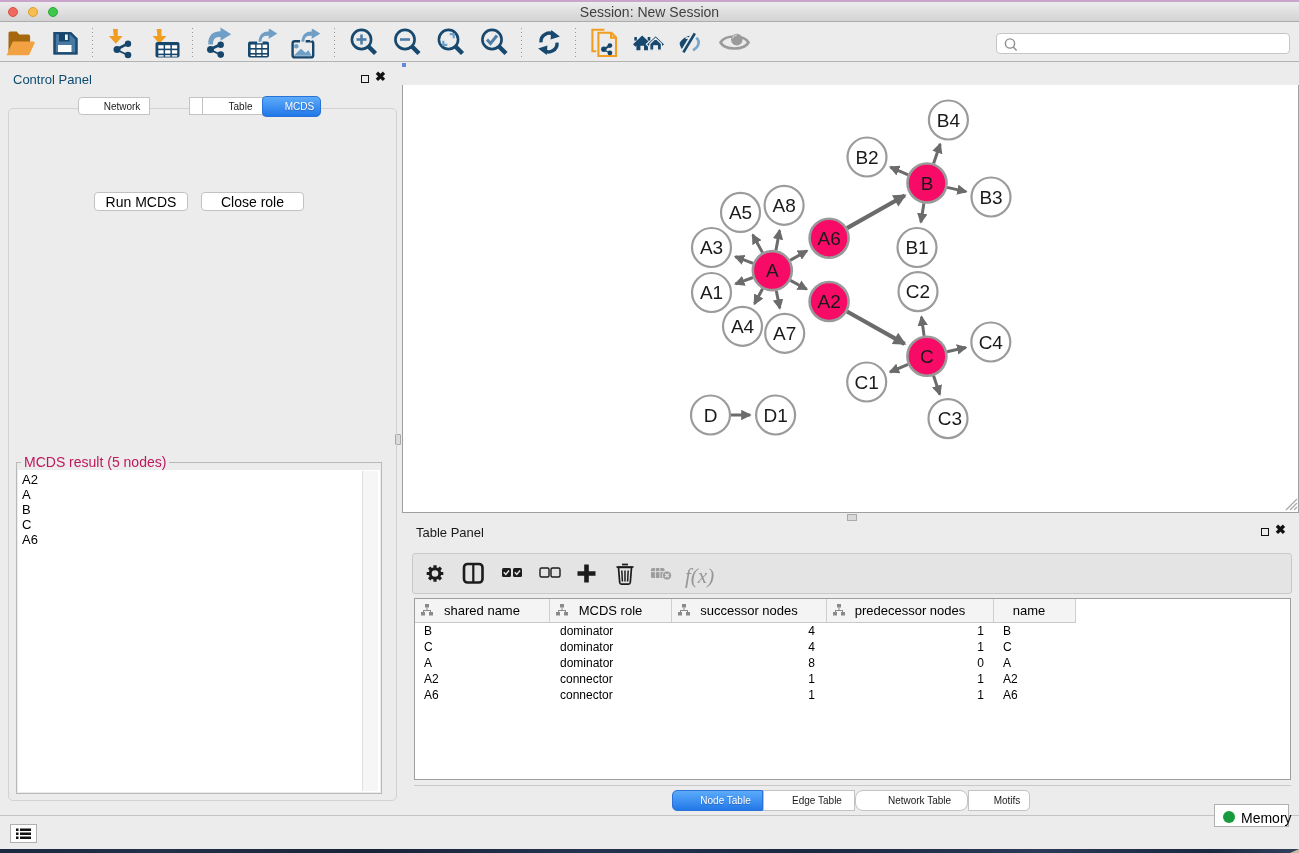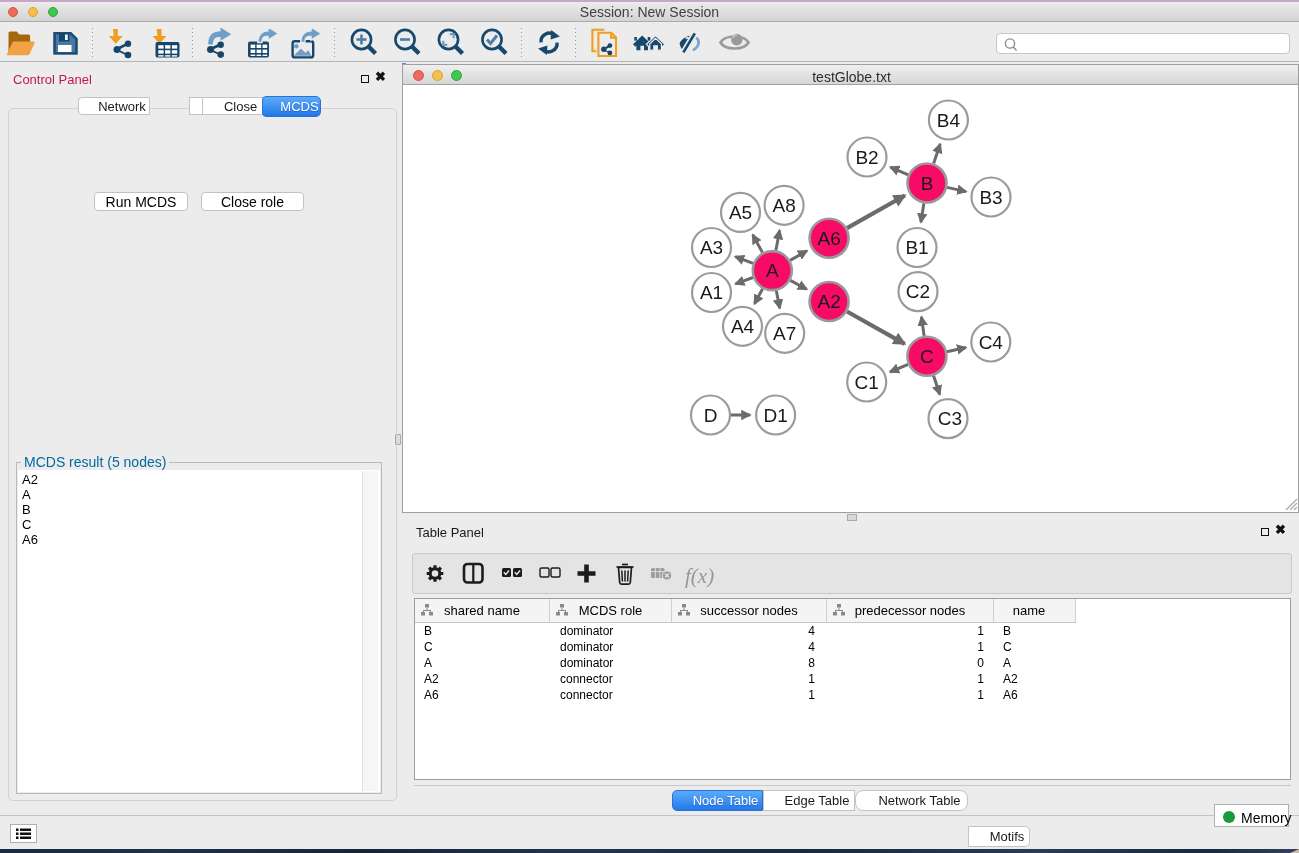--- a/index.html
+++ b/index.html
@@ -12,35 +12,35 @@
 #titlebar .tl{width:10px;height:10px;}
 #titlebar .t1{left:8px;top:4.5px;background:#ee6a5e;border:1px solid #d95148;}
 #titlebar .t2{left:28px;top:4.5px;background:#f5bf4f;border:1px solid #dfa023;}
 #titlebar .t3{left:48px;top:4.5px;background:#3ec84e;border:1px solid #2fa63a;}
 #mtitle{left:0;top:4px;width:1299px;text-align:center;font-size:14px;color:#3f3f3f;}
 
 #toolbar{left:0;top:22px;width:1299px;height:40px;background:#ececec;border-bottom:1px solid #b3b3b3;}
 .tsep{position:absolute;top:6px;height:29px;width:1px;background:repeating-linear-gradient(to bottom,#979797 0,#979797 1.4px,transparent 1.4px,transparent 4px);}
 #search{left:996px;top:11px;width:294px;height:21px;background:#fff;border:1px solid #c6c6c6;border-radius:4px;}
 
-#cp-title{left:13px;top:72px;font-size:13px;color:#be185d;}
+#cp-title{left:13px;top:72px;font-size:13px;color:#0c4a6e;}
 #cp-float{left:361px;top:75px;width:8px;height:7.5px;border:1.5px solid #111;}
 #cp-close{left:375px;top:69px;font-size:13px;font-weight:bold;color:#111;}
 #cp-tabs{left:78px;top:97px;width:243px;height:18px;}
-.seg{position:absolute;top:0;height:18px;background:#fff;border:1px solid #c3c3c3;font-size:13px;color:#1a1a1a;text-align:center;line-height:17px;padding-left:16px;}
+.seg{position:absolute;top:0;height:18px;background:#fff;border:1px solid #c3c3c3;font-size:10px;color:#1a1a1a;text-align:center;line-height:17px;padding-left:16px;}
 .segsel{background:linear-gradient(#5cacfa,#2277e8);color:#fff;border-color:#2a72d8;text-shadow:0 1px 1px rgba(0,0,60,.25);}
 #cp-panel{left:8px;top:108px;width:389px;height:693px;border:1px solid #d2d2d2;border-radius:5px;}
 #optlab{left:0px;top:136px;width:400px;text-align:center;font-size:14px;color:#000;}
 #combo{left:43px;top:159px;width:312px;height:21px;background:#fff;border:1px solid #b9b9b9;border-radius:4px;}
 #combo .cap{position:absolute;right:-1px;top:-1px;width:18px;height:21px;background:linear-gradient(#4d9ff7,#0c6cf2);border-radius:0 4.5px 4.5px 0;border:1px solid #2a72d8;}
 #combo .ctext{position:absolute;left:12px;top:2px;font-size:14px;color:#000;}
 .btn{position:absolute;height:19px;background:#fff;border:1px solid #c2c2c2;border-radius:4px;font-size:14px;color:#000;text-align:center;line-height:18px;}
 
 #grp{left:16px;top:462px;width:366px;height:332px;border:1px solid #b9b9b9;}
-#grplab{left:21px;top:454px;background:#ececec;padding:0 3px;font-size:14px;color:#0369a1;}
+#grplab{left:21px;top:454px;background:#ececec;padding:0 3px;font-size:14px;color:#be185d;}
 #mlist{left:18px;top:470px;width:362px;height:322px;background:#fff;}
 #mlist div{font-size:13px;color:#000;padding:2px 0 0 4px;height:14.9px;}
 #mscroll{left:362px;top:471px;width:16px;height:320px;background:#f6f6f6;border-left:1px solid #e0e0e0;}
 
 #statussep{left:0;top:815px;width:1299px;height:1px;background:#c4c4c4;}
 #statusbar{left:0;top:816px;width:1299px;height:33px;background:#ececec;}
 #lstbtn{left:10px;top:824px;width:27px;height:19px;background:#fdfdfd;border:1px solid #b0b0b0;}
 #membtn{left:1214px;top:804px;width:75px;height:23px;background:#ffffff;border:1px solid #b0b0b0;font-size:14px;color:#000;}
 #membtn i{position:absolute;left:8px;top:6px;width:12px;height:12px;border-radius:50%;background:#189b3c;}
 #membtn span{position:absolute;left:26px;top:5px;font-style:normal;}
@@ -242,21 +242,21 @@
 <div class="abs" id="cp-title">Control Panel</div>
 <div class="abs" id="cp-float"></div>
 <div class="abs" id="cp-close">✖</div>
 <div class="abs" style="left:395px;top:434px;width:6px;height:11px;background:#dcdcdc;border:1px solid #a8a8a8;border-radius:1px;"></div>
     <div class="abs" style="left:847px;top:514px;width:10px;height:7px;background:#d8d8d8;border:1px solid #aaa;"></div>
     <div class="abs" style="left:402px;top:63px;width:4px;height:4px;background:#3f6fd8;opacity:.8;"></div>
 <div class="abs" id="cp-panel"></div>
 <div class="abs" id="cp-tabs">
 <div class="seg" style="left:0;width:72px;border-radius:4px 0 0 4px;">Network</div>
 <div class="seg" style="left:71px;width:54px;margin-left:40px;">Style</div>
-<div class="seg" style="left:124px;width:61px;">Close</div>
+<div class="seg" style="left:124px;width:61px;">Table</div>
 <div class="seg segsel" style="left:184px;top:-1px;width:59px;height:20.5px;line-height:19.5px;border-radius:4px 5px 5px 4px;">MCDS</div>
 </div>
 <div class="btn" style="left:94px;top:192px;width:94px;">Run MCDS</div>
 <div class="btn" style="left:201px;top:192px;width:103px;">Close role</div>
 <div class="abs" id="grp"></div>
 <div class="abs" id="grplab">MCDS result (5 nodes)</div>
 <div class="abs" id="mlist">
       <div>A2</div>
       <div>A</div>
       <div>B</div>
@@ -277,26 +277,20 @@
         </g>
       </svg></div>
 <div class="abs" id="membtn">
       <i></i>
       <span>Memory</span>
     </div>
 <div class="abs" id="darkstrip">
       <div style="position:absolute;right:0;bottom:0;width:9px;height:4px;background:#c9bba9;clip-path:polygon(100% 0,100% 100%,0 100%);"></div>
     </div>
 <div class="abs" id="nw">
-<div id="nw-title">
-        <div class="tl t1"></div>
-        <div class="tl t2"></div>
-        <div class="tl t3"></div>
-        <div id="nw-label">testGlobe.txt</div>
-      </div>
 <div id="nw-body"></div>
 <svg class="abs" style="left:1px;top:22px" width="895" height="426" viewBox="1 1 895 426" id="graph">
 <defs>
 <marker id="ah" viewBox="0 0 10 10" refX="8.5" refY="5" markerWidth="10.5" markerHeight="10.5" markerUnits="userSpaceOnUse" orient="auto-start-reverse">
             <path d="M0 0 L10 5 L0 10 z" fill="#6b6b6b"></path>
           </marker>
 <marker id="ahb" viewBox="0 0 10 10" refX="8.5" refY="5" markerWidth="15" markerHeight="13" markerUnits="userSpaceOnUse" orient="auto-start-reverse">
             <path d="M0 0 L10 5 L0 10 z" fill="#6b6b6b"></path>
           </marker>
 </defs>
@@ -470,14 +464,14 @@
         <span class="tc num" style="left:257px;width:143px;">1</span>
         <span class="tc num" style="left:412px;width:157px;">1</span>
         <span class="tc" style="left:588px;">A6</span>
       </div>
 </div>
 <div class="abs" id="tline"></div>
 <div class="abs" id="btabs">
 <div class="seg segsel" style="left:0;width:91px;border-radius:5px 0 0 5px;">Node Table</div>
 <div class="seg" style="left:91px;width:92px;">Edge Table</div>
 <div class="seg" style="left:183px;width:113px;border-radius:8px;">Network Table</div>
-<div class="seg" style="left:296px;width:62px;border-radius:0 5px 5px 0;margin-top:36px;">Motifs</div>
+<div class="seg" style="left:296px;width:62px;border-radius:0 5px 5px 0;">Motifs</div>
 </div>
 </div>
 </body></html>

